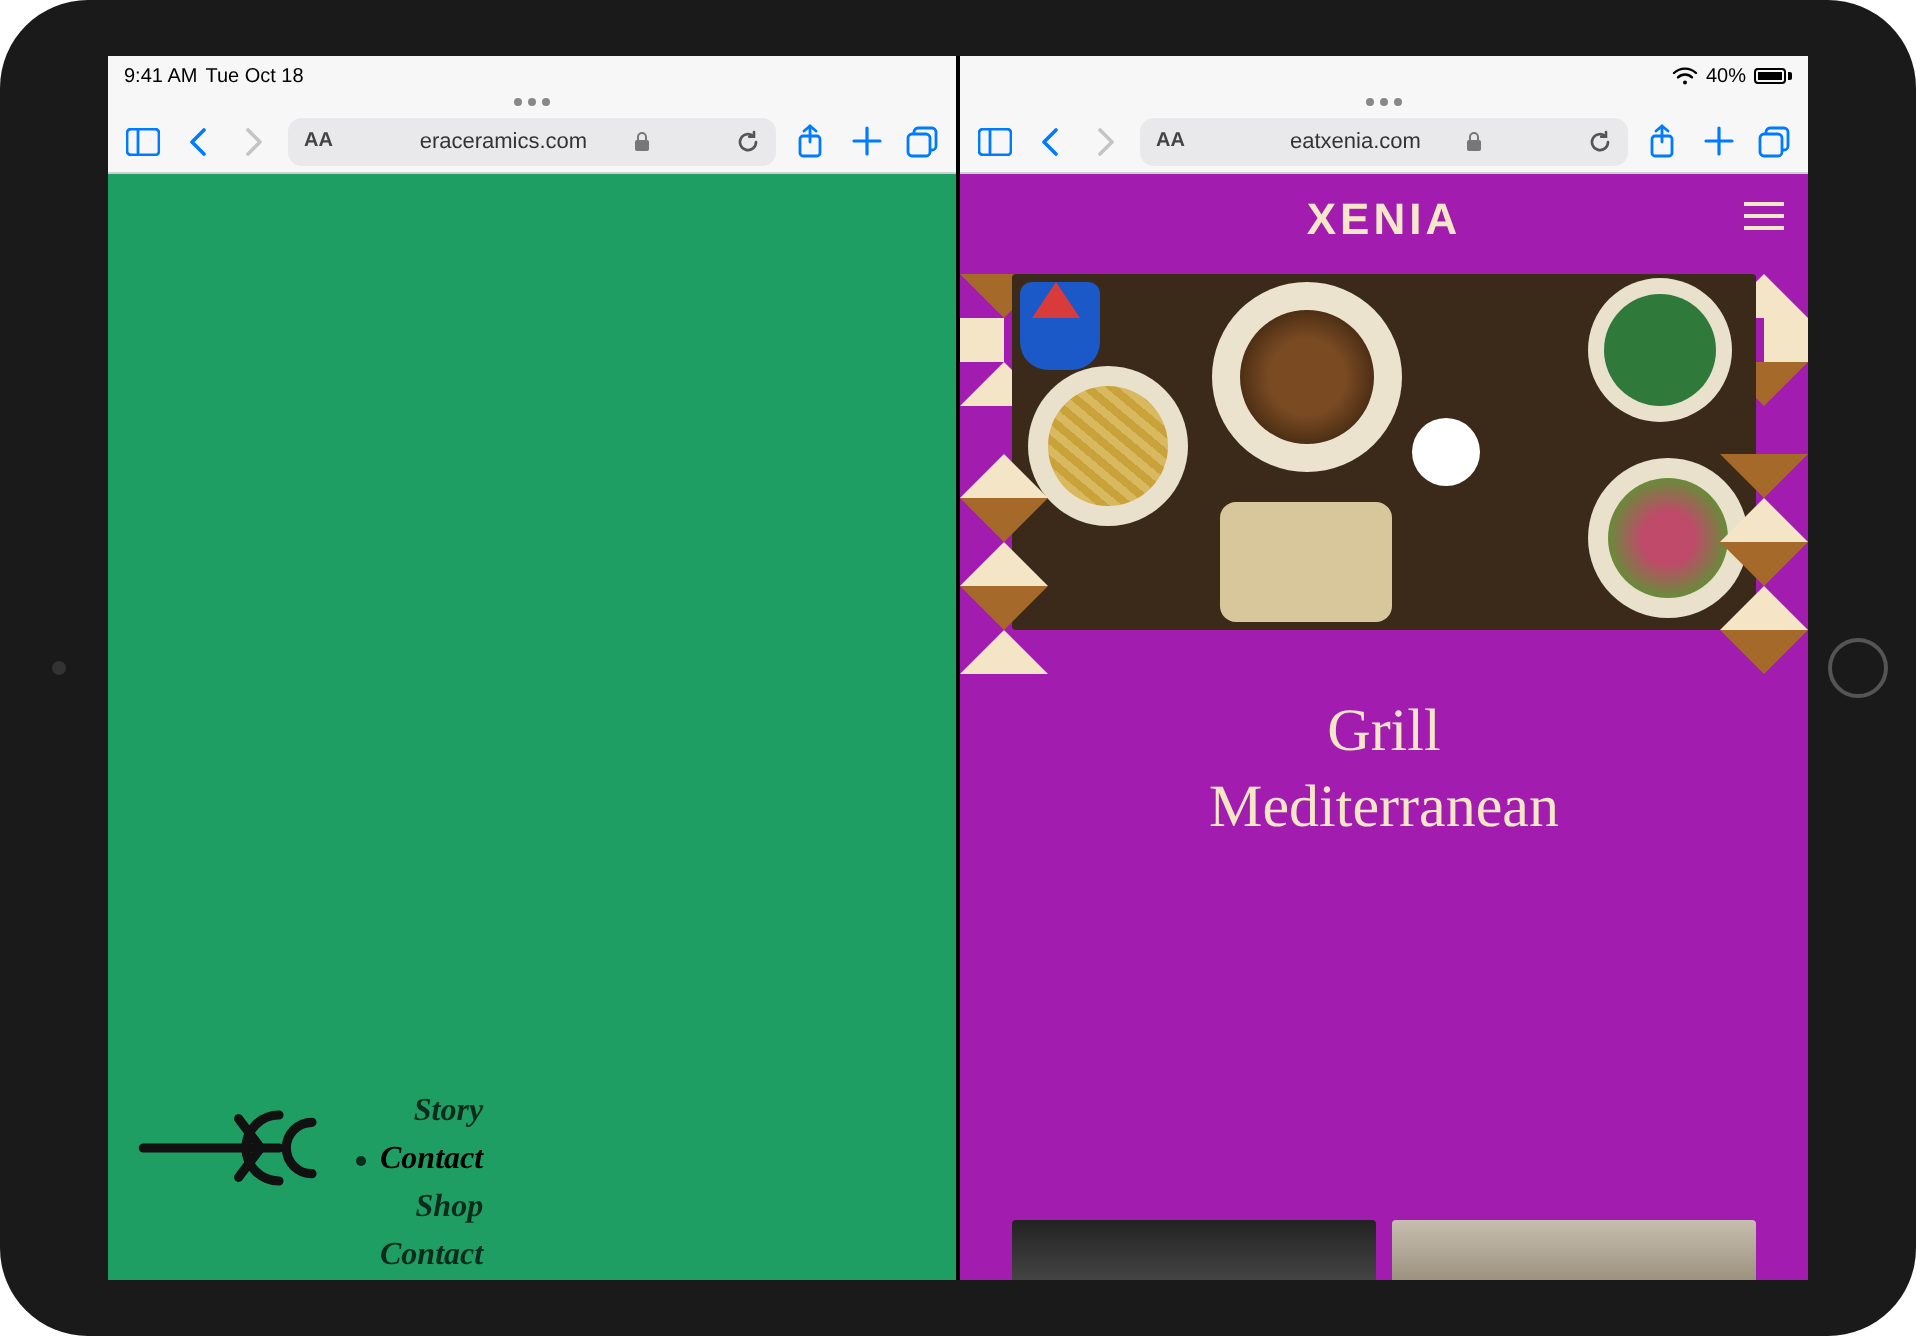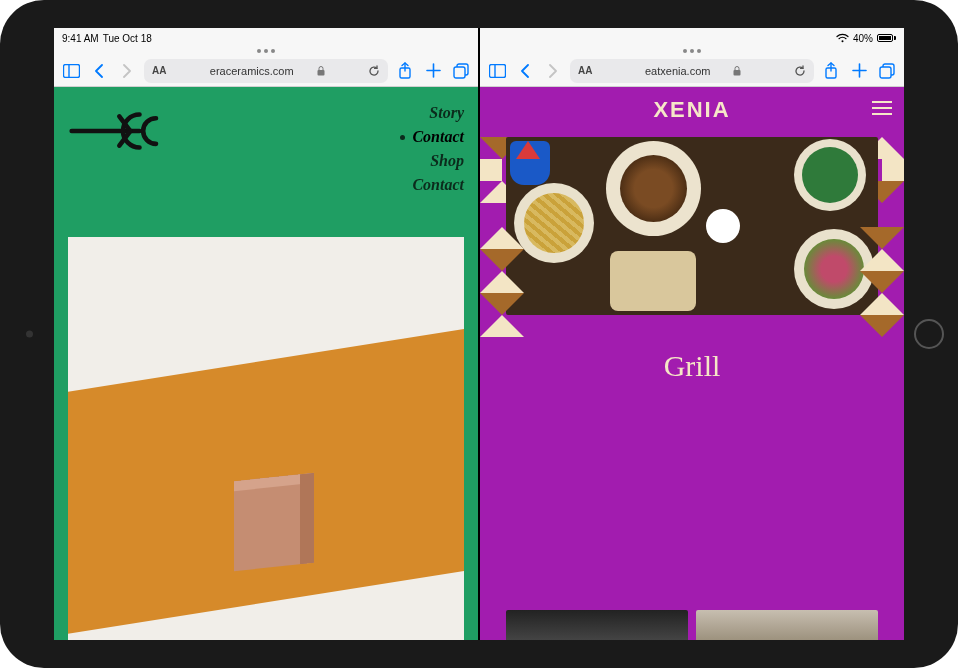--- a/index.html
+++ b/index.html
@@ -42,21 +42,21 @@
     flex:1; height:24px; background:#e9e9eb; border-radius:7px;
     display:flex; align-items:center; justify-content:center; gap:23px;
     font-size:11px; color:#333; padding: 0 8px;
   }
   .url-field .aa { font-weight:600; font-size:10px; color:#444; margin-right:auto;}
   .url-field .lock { color:#777; }
   .url-field .reload { margin-left:auto; color:#555;}
   .content { flex:1; overflow:hidden; position:relative; }
 
   
-  .era { background:#1f9e63; height:100%; padding:14px 14px 0 14px; display:flex; flex-direction:column;}
+  .era { background:#1f9e63; height:100%; padding:14px 14px 0 14px; display:flex; flex-direction:row;align-items:flex-end;}
   .era-top { display:flex; justify-content:space-between; align-items:flex-start; }
   .era-logo { width:110px; height:60px; color:#111; }
   .era-nav { text-align:right; font-family: Georgia, 'Times New Roman', serif; font-style:italic; font-size:16px; font-weight:600; color:#0b2b1c; line-height:1.5;}
   .era-nav .item { display:flex; justify-content:flex-end; align-items:center; gap:7px;}
   .era-nav .dot { width:5px;height:5px;border-radius:50%;background:#0b2b1c;}
   .era-nav .active { color:#000; }
   .era-img { margin-top:40px; flex:1; background:#fff; position:relative; overflow:hidden;}
   .era-img .floor { position:absolute; left:-10%; right:-10%; bottom:0; height:60%; background:#d68a2a; transform: skewY(-9deg); transform-origin: left top;}
   .era-img .wall { position:absolute; inset:0; background:#f1eee9;}
   .era-img .block {
@@ -341,20 +341,21 @@
           <div class="deco-r deco-stack">
             <div class="tri dn"></div>
               <div class="tri up"></div>
               <div class="tri dn"></div>
               <div class="tri up"></div>
               <div class="tri dn"></div>
           </div>
 
           <div class="xenia-tag">
             <div>Grill</div>
+            <div>Mediterranean</div>
           </div>
 
           <div class="xenia-strip">
             <div class="strip-img a"></div>
             <div class="strip-img b"></div>
           </div>
         </div>
       </div>
     </div>
 

